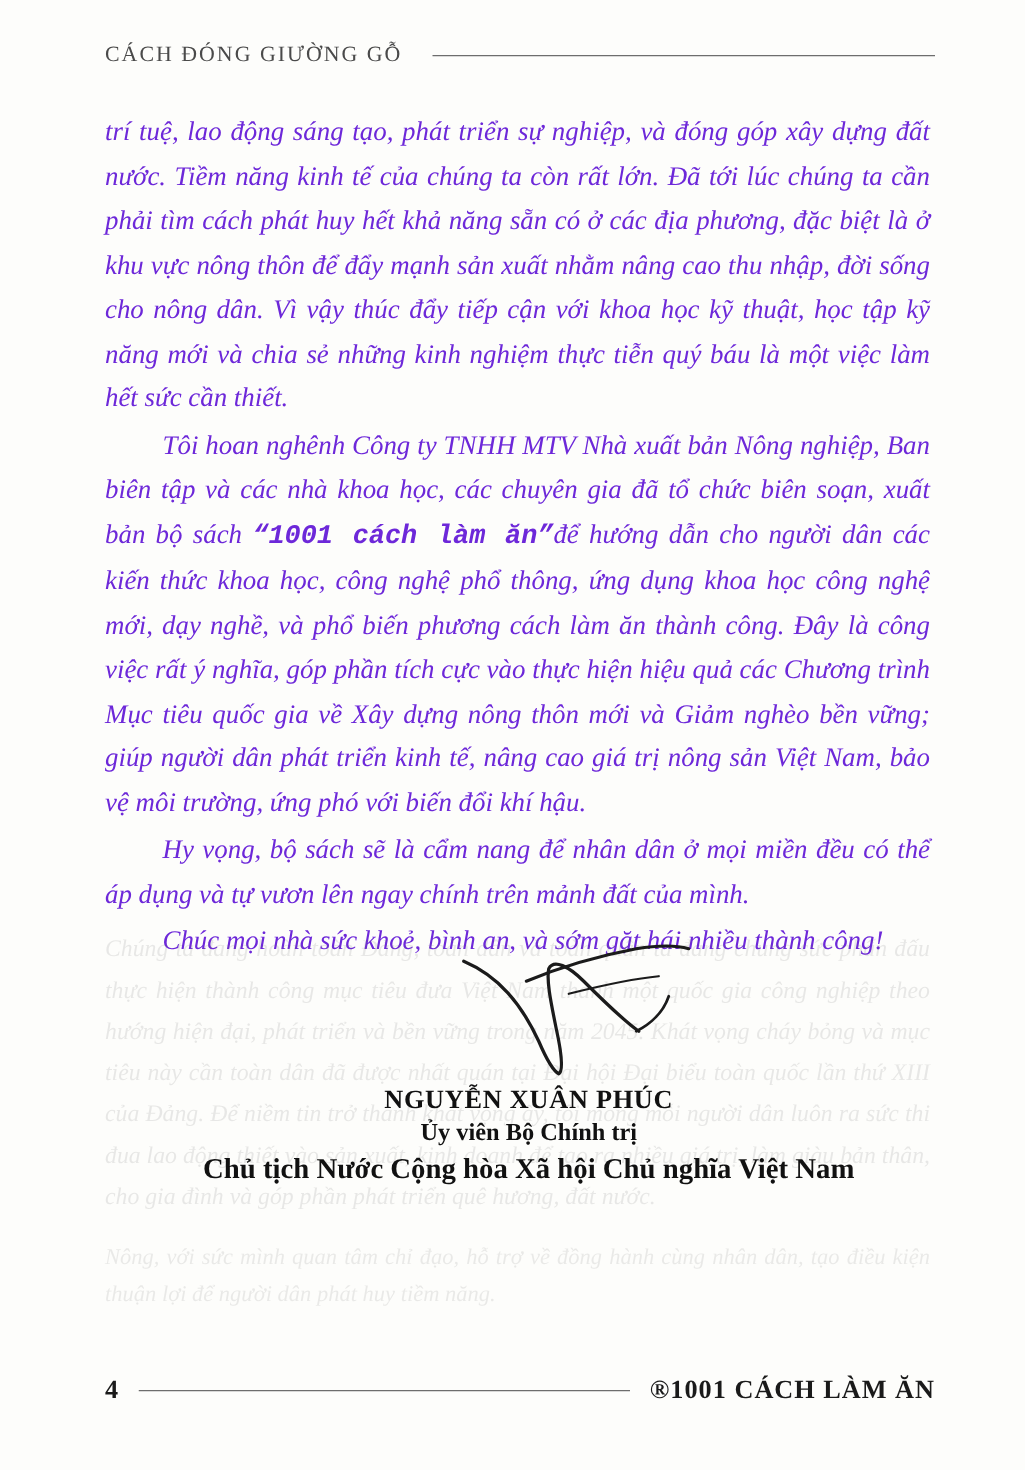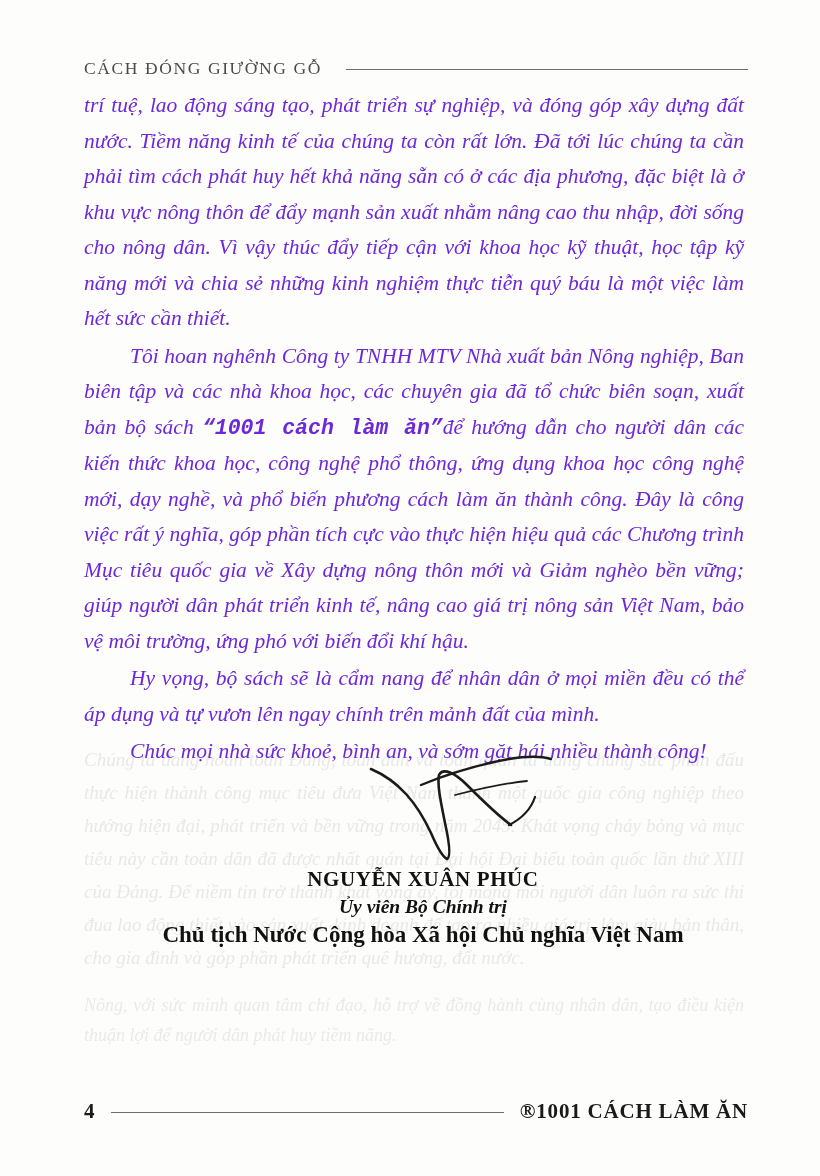--- a/index.html
+++ b/index.html
@@ -18,21 +18,21 @@
 
   .page {
     position: absolute;
     inset: 0;
     background: #fdfdfb;
   }
 
   
   .header {
     position: absolute;
-    top: 53px;
+    top: 28px;
     left: 84px;
     right: 72px;
     height: 30px;
     display: flex;
     align-items: center;
     gap: 24px;
   }
   .header-title {
     font-family: "Liberation Serif", serif;
     font-size: 17.5px;
@@ -131,21 +131,20 @@
   .signer-name {
     font-size: 21px;
     font-weight: bold;
     letter-spacing: 0.6px;
     margin-bottom: 4px;
   }
   .signer-role {
     font-size: 19.5px;
     font-weight: bold;
     margin-bottom: 4px;
-    font-style: italic;
   }
   .signer-title {
     font-size: 23px;
     font-weight: bold;
   }
 
   
   .footer {
     position: absolute;
     bottom: 52px;

